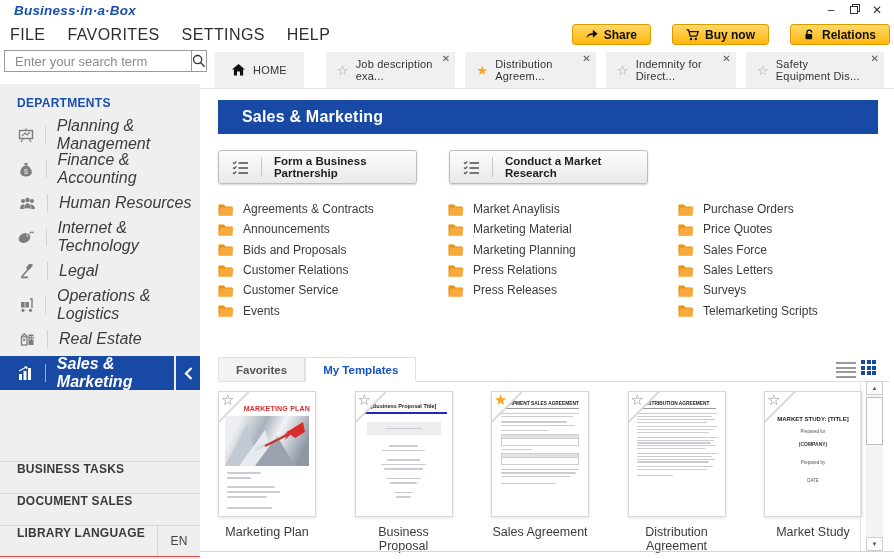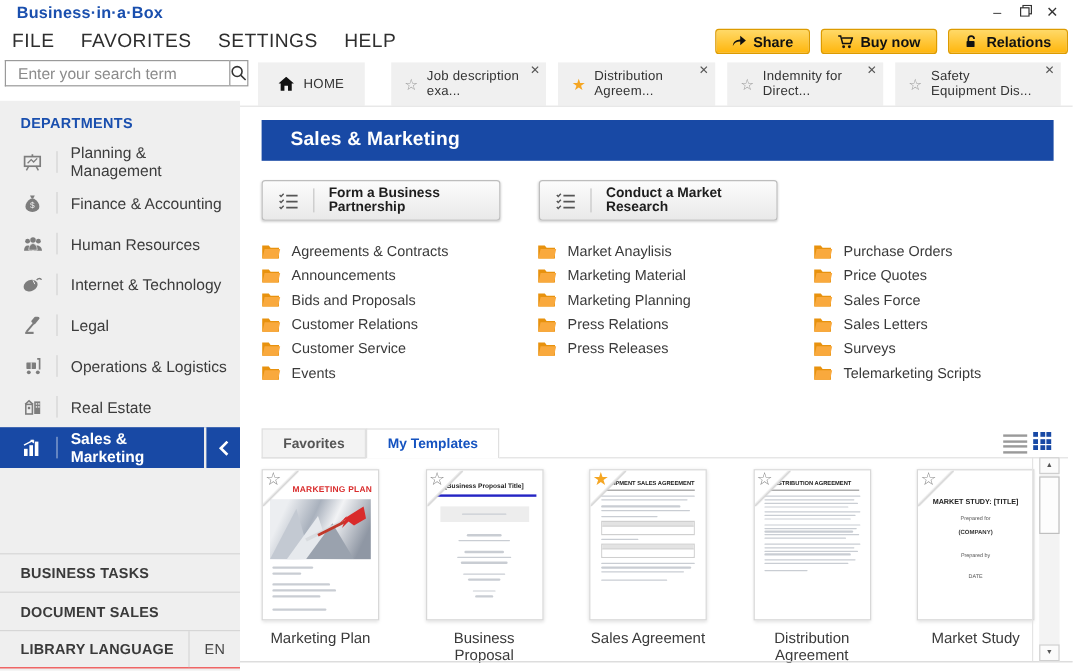--- a/index.html
+++ b/index.html
@@ -2,35 +2,35 @@
 <html><head>
 <meta charset="utf-8">
 <style>
   * { margin:0; padding:0; box-sizing:border-box; }
   html,body { width:894px; height:559px; overflow:hidden; }
   body { font-family:"Liberation Sans", sans-serif; background:#fff; position:relative; }
   .app { position:absolute; inset:0; background:#fff; }
 
   
   .titlebar { position:absolute; left:0; top:0; width:894px; height:22px; background:#fff; }
-  .logo { position:absolute; left:14px; top:3px; font-size:13.5px; font-weight:bold; color:#1A4FAE; letter-spacing:.2px; }
+  .logo { position:absolute; left:14px; top:3px; font-size:13.5px; font-weight:bold; color:#1A4FAE; letter-spacing:.2px;font-style:italic; }
   .winbtn { position:absolute; top:2px; width:22px; height:17px; text-align:center; font-size:12px; color:#333; line-height:16px; cursor:default; }
   .winbtn.min { right:52px; }
   .winbtn.res { right:28px; }
   .winbtn.cls { right:6px; }
 
   
   .menubar { position:absolute; left:10px; top:26px; height:16px; display:flex; gap:22px; }
   .menubar span { font-size:16px; color:#2e2e2e; letter-spacing:.4px; cursor:default; }
 
   
   .actionbar { position:absolute; right:4px; top:24px; display:flex; gap:9px; }
   .ybtn { height:21px; display:flex; align-items:center; gap:6px; padding:0 13px;
           background:linear-gradient(#FFD968,#FFB60D); border:1px solid #DD9B00; border-radius:3px;
-          font-size:12px; font-weight:bold; color:#111; cursor:pointer; }
+          font-size:12px; font-weight:bold; color:#111; cursor:pointer;margin-left:12px; }
   .ybtn svg { display:block; }
 
   
   .searchwrap { position:absolute; left:4px; top:50px; width:195px; height:22px; display:flex; }
   .searchwrap input { flex:1; border:1px solid #9A9A9A; border-right:none; padding:0 0 0 10px;
           font-size:13px; font-family:"Liberation Sans",sans-serif; color:#333; outline:none; }
   .searchwrap input::placeholder { color:#8b8b8b; }
   .searchbtn { width:29px; border:1px solid #9A9A9A; background:#fff; display:flex; align-items:center; justify-content:center; cursor:pointer; }
 
   
@@ -43,28 +43,28 @@
   .tab .star.fav { color:#F5A623; }
   .tab .close { position:absolute; top:1px; right:5px; font-size:10px; color:#555; cursor:pointer; }
   .tabline { position:absolute; left:200px; right:0; top:88px; height:1px; background:#E3E3E3; }
 
   
   .sidebar { position:absolute; left:0; top:84px; width:200px; height:475px; background:#EFEFEF; }
   .depthead { margin:12px 0 8px 17px; font-size:12px; font-weight:bold; color:#1A4FAE; letter-spacing:.3px; }
   .sitem { height:34px; display:flex; align-items:center; padding-left:18px; cursor:pointer; }
   .sitem .icon { width:18px; display:flex; justify-content:center; }
   .sitem .vdiv { width:1px; height:18px; background:#D2D2D2; margin:0 11px; }
-  .sitem .lbl { font-size:13px; color:#3c3c3c; }
+  .sitem .lbl { font-size:16px; color:#3c3c3c;font-style:italic; }
   .sitem.sel { background:#1849A5; padding-left:18px; }
   .sitem.sel .lbl { color:#fff; font-weight:bold; }
   .sitem.sel .vdiv { background:rgba(255,255,255,.55); }
   .sitem.sel .collapse { margin-left:auto; width:30px; height:34px; display:flex; align-items:center; justify-content:center;
          border-left:2px solid #ECECEC; cursor:pointer; }
   .s-sections { position:absolute; left:0; right:0; bottom:2px; }
-  .srow { height:32px; display:flex; align-items:center; padding-left:17px; border-top:1px solid #D6D6D6;
+  .srow { height:32px; display:flex; align-items:flex-start; padding-left:17px; border-top:1px solid #D6D6D6;
           font-size:12px; font-weight:bold; color:#3a3a3a; letter-spacing:.2px; cursor:pointer; }
   .srow:last-child { border-bottom:1px solid #ef4444; }
   .srow .lang { margin-left:auto; width:43px; align-self:stretch; display:flex; align-items:center; justify-content:center;
           border-left:1px solid #D6D6D6; font-weight:normal; font-size:12px; color:#444; }
 
   
   .pagehead { position:absolute; left:218px; top:100px; width:660px; height:34px; background:#1849A5;
           display:flex; align-items:center; padding-left:24px; }
   .pagehead span { color:#fff; font-size:16px; font-weight:bold; letter-spacing:.2px; }
 

